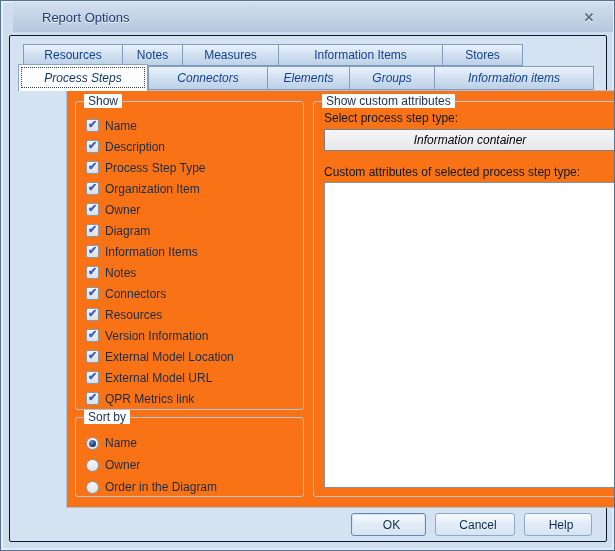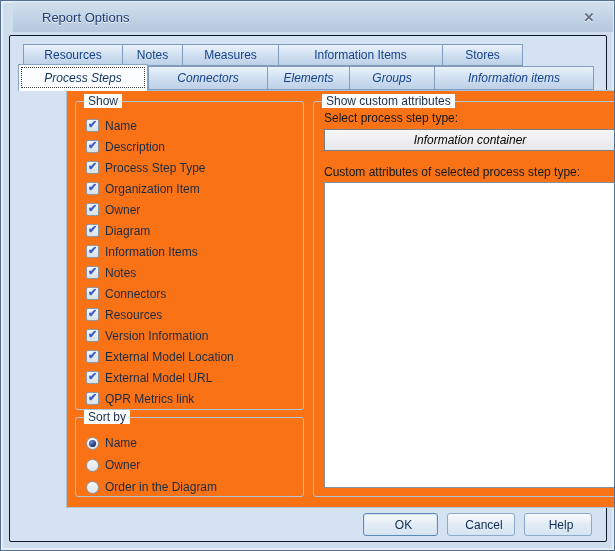--- a/index.html
+++ b/index.html
@@ -134,21 +134,21 @@
     display:flex; gap:9px; z-index:2;
   }
   .btn {
     height:23px; border:1px solid #8da9c9; border-radius:3px;
     background:linear-gradient(#f7fafd,#e2ecf6 50%,#d6e4f2);
     color:#0f2d52; display:flex; align-items:center; justify-content:center;
     cursor:default;
     padding-left:6px;
   }
   .btn-ok { width:75px; border-color:#5f8ab8; box-shadow:inset 0 0 0 1px #d2e4f4; }
-  .btn-cancel { width:68px; }
+  .btn-cancel { width:80px; }
   .btn-help { width:68px; }
 </style>
 </head>
 <body>
 
 <div class="window">
 
   <div class="titlebar">
     <span class="title">Report Options</span>
     <span class="close-btn">✕</span>

